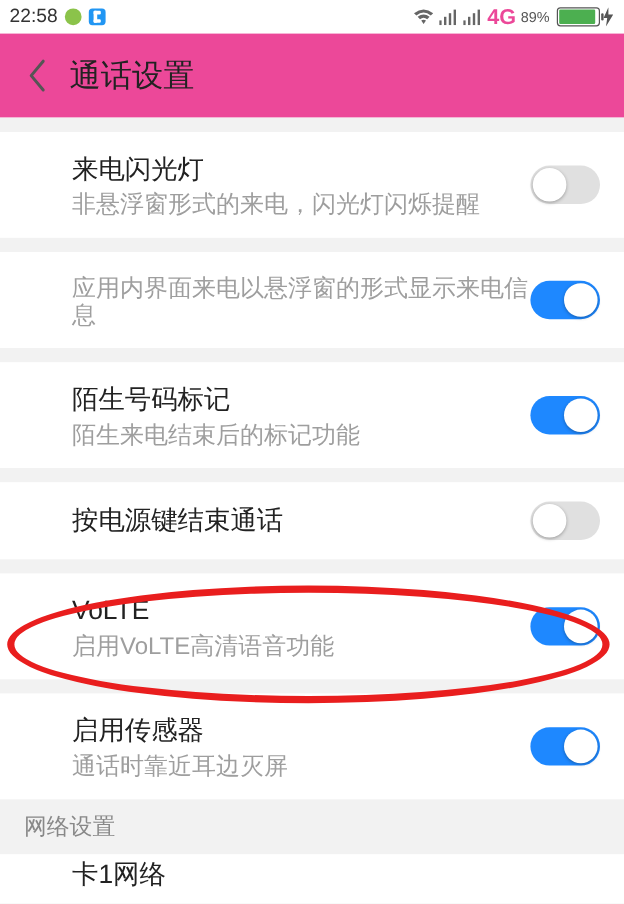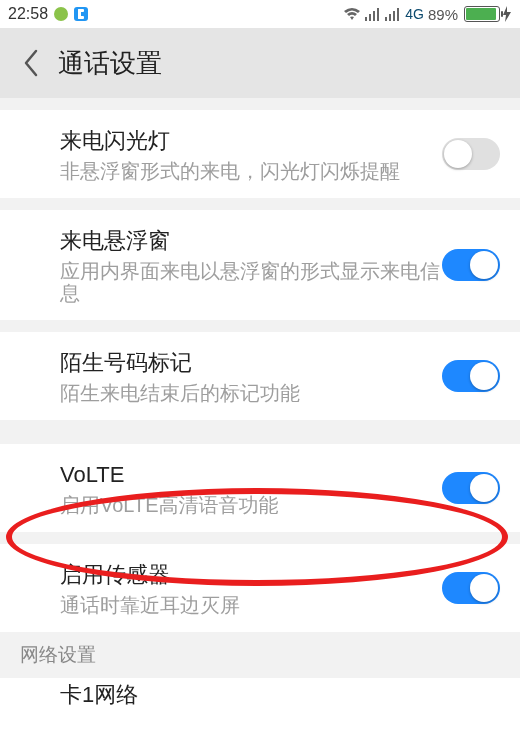--- a/index.html
+++ b/index.html
@@ -14,21 +14,21 @@
   .dot-green { background: #8bc34a; }
   .dot-blue { background: #2196f3; border-radius: 3px; position: relative; }
   .dot-blue::after { content: ""; position: absolute; left: 4px; top: 2px; width: 3px; height: 10px; background: #fff; border-radius: 1px; }
   .dot-blue::before { content: ""; position: absolute; left: 4px; top: 2px; width: 6px; height: 3px; background: #fff; border-radius: 1px; box-shadow: 0 7px 0 #fff; }
   .battery { width: 36px; height: 16px; border: 1.5px solid #555; border-radius: 3px; position: relative; margin-left: 2px; }
   .battery::after { content: ""; position: absolute; right: -4px; top: 4px; width: 2px; height: 6px; background: #555; border-radius: 1px; }
   .battery-fill { position: absolute; left: 1px; top: 1px; bottom: 1px; width: 89%; background: #4caf50; border-radius: 1px; }
   .charge { color: #4caf50; font-size: 14px; margin-left: -2px; }
 
   
-  .header { height: 70px; display: flex; align-items: center; padding: 0 16px; background: #e5e5e5; }
+  .header { height: 70px; display: flex; align-items: center; padding: 0 16px; background: #ec4899; }
   .back { width: 30px; height: 30px; display: flex; align-items: center; justify-content: center; margin-right: 12px; cursor: pointer; }
   .title { font-size: 26px; color: #222; }
 
   
   .gap { height: 12px; background: #f2f2f2; }
   .item { background: #fff; padding: 16px 20px; position: relative; display: flex; align-items: center; justify-content: space-between; }
   .txt { flex: 1; min-width: 0; margin-left: 40px; }
   .label { font-size: 22px; color: #222; line-height: 30px; }
   .desc { font-size: 20px; color: #9e9e9e; margin-top: 4px; line-height: 22px; }
 
@@ -75,22 +75,22 @@
           </svg>
       </span>
       <span>
         <svg width="16" height="14" viewBox="0 0 16 14">
             <rect x="0" y="10" width="2" height="4" fill="#666"></rect>
             <rect x="4" y="7" width="2" height="7" fill="#666"></rect>
             <rect x="8" y="4" width="2" height="10" fill="#666"></rect>
             <rect x="12" y="1" width="2" height="13" fill="#666"></rect>
           </svg>
       </span>
-      <span style="font-size:14px;color:#0c4a6e;">4G</span>
-      <span style="font-size:15px;color:#555;">89%</span>
+      <span style="font-size:18px;color:#ec4899;font-weight:bold;">4G</span>
+      <span style="font-size:12px;color:#555;">89%</span>
       <span class="battery">
           <span class="battery-fill"></span>
         </span>
       <span class="charge">
         <svg width="10" height="16" viewBox="0 0 10 16">
             <path d="M5 0 L1 9 L4 9 L3 16 L9 6 L5 6 Z" fill="#555"></path>
           </svg>
       </span>
     </div>
   </div>
@@ -113,21 +113,20 @@
     </div>
     <div class="toggle off">
         <div class="knob"></div>
       </div>
   </div>
 
   <div class="gap"></div>
 
   <div class="item">
     <div class="txt">
-      <div class="label">来电悬浮窗</div>
       <div class="desc">应用内界面来电以悬浮窗的形式显示来电信息</div>
     </div>
     <div class="toggle on">
         <div class="knob"></div>
       </div>
   </div>
 
   <div class="gap"></div>
 
   <div class="item">
@@ -135,20 +134,28 @@
       <div class="label">陌生号码标记</div>
       <div class="desc">陌生来电结束后的标记功能</div>
     </div>
     <div class="toggle on">
         <div class="knob"></div>
       </div>
   </div>
 
   <div class="gap"></div>
 
+  <div class="item">
+    <div class="txt">
+      <div class="label">按电源键结束通话</div>
+    </div>
+    <div class="toggle off">
+        <div class="knob"></div>
+      </div>
+  </div>
 
   <div class="gap"></div>
 
   <div class="item" style="position:relative;">
     <div class="txt">
       <div class="label">VoLTE</div>
       <div class="desc">启用VoLTE高清语音功能</div>
     </div>
     <div class="toggle on">
         <div class="knob"></div>

